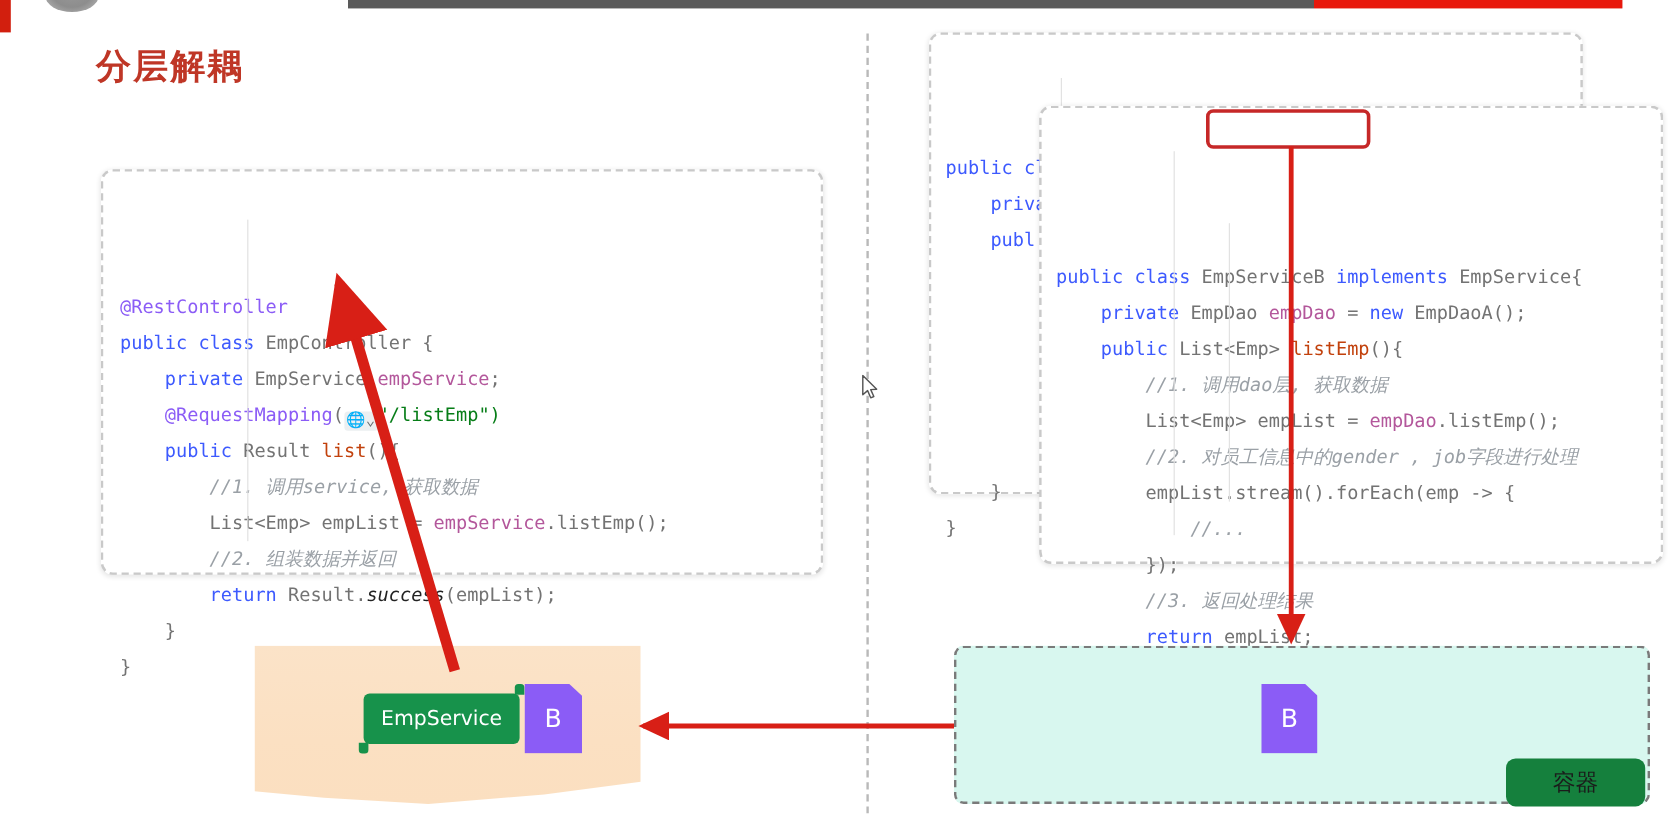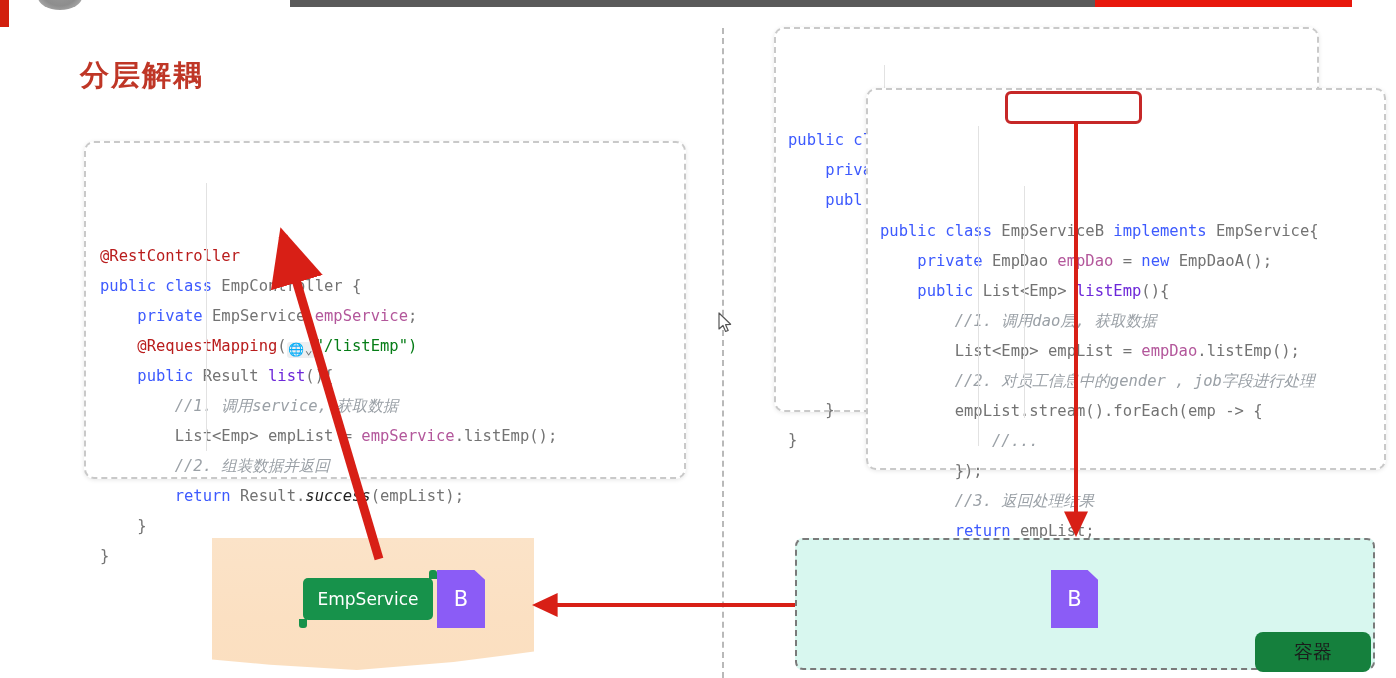--- a/index.html
+++ b/index.html
@@ -29,21 +29,21 @@
     position: absolute; left: 0; top: 0; width: 805px; height: 7px;
     background: #5a5a5a;
   }
   .progress-remain {
     position: absolute; left: 805px; top: 0; width: 257px; height: 7px;
     background: #e8180c;
   }
 
   
   .slide-title {
-    position: absolute; left: 80px; top: 56px;
+    position: absolute; left: 80px; top: 36px;
     font-size: 29px; font-weight: bold; letter-spacing: 2px;
     color: #bf3626;
     font-family: "DejaVu Sans", "Liberation Sans", sans-serif;
   }
 
   
   .divider {
     position: absolute; left: 722px; top: 28px; width: 0; height: 650px;
     border-left: 2px dashed #b9b9b9;
   }
@@ -61,25 +61,25 @@
     color: #222;
     box-shadow: 0 1px 4px rgba(0,0,0,0.10);
   }
   #panel-controller { left: 84px; top: 141px; width: 602px; height: 338px; padding: 8px 14px; }
   #panel-servicea  { left: 774px; top: 27px;  width: 545px; height: 385px; padding: 6px 12px; }
   #panel-serviceb  { left: 866px; top: 88px;  width: 520px; height: 382px; padding: 6px 12px; }
 
   .code-line { height: 30px; }
 
   .kw   { color: #3d5afe; }
-  .ann  { color: #b91c1c; }
+  .ann  { color: #8b5cf6; }
   .fld  { color: #b3579b; }
   .cmt  { color: #9aa0a6; font-style: italic; margin-top: 48px; }
   .str  { color: #067d17; }
-  .meth { color: #6d28d9; }
+  .meth { color: #c2410c; }
   .ital { font-style: italic; }
   .link { color: #067d17; }
   .plain{ color: #737373; }
 
   .guide-line {
     position: absolute; width: 0; border-left: 1px solid #e2e2e2;
   }
 
   .globe-chip {
     display: inline-block; vertical-align: -3px;

